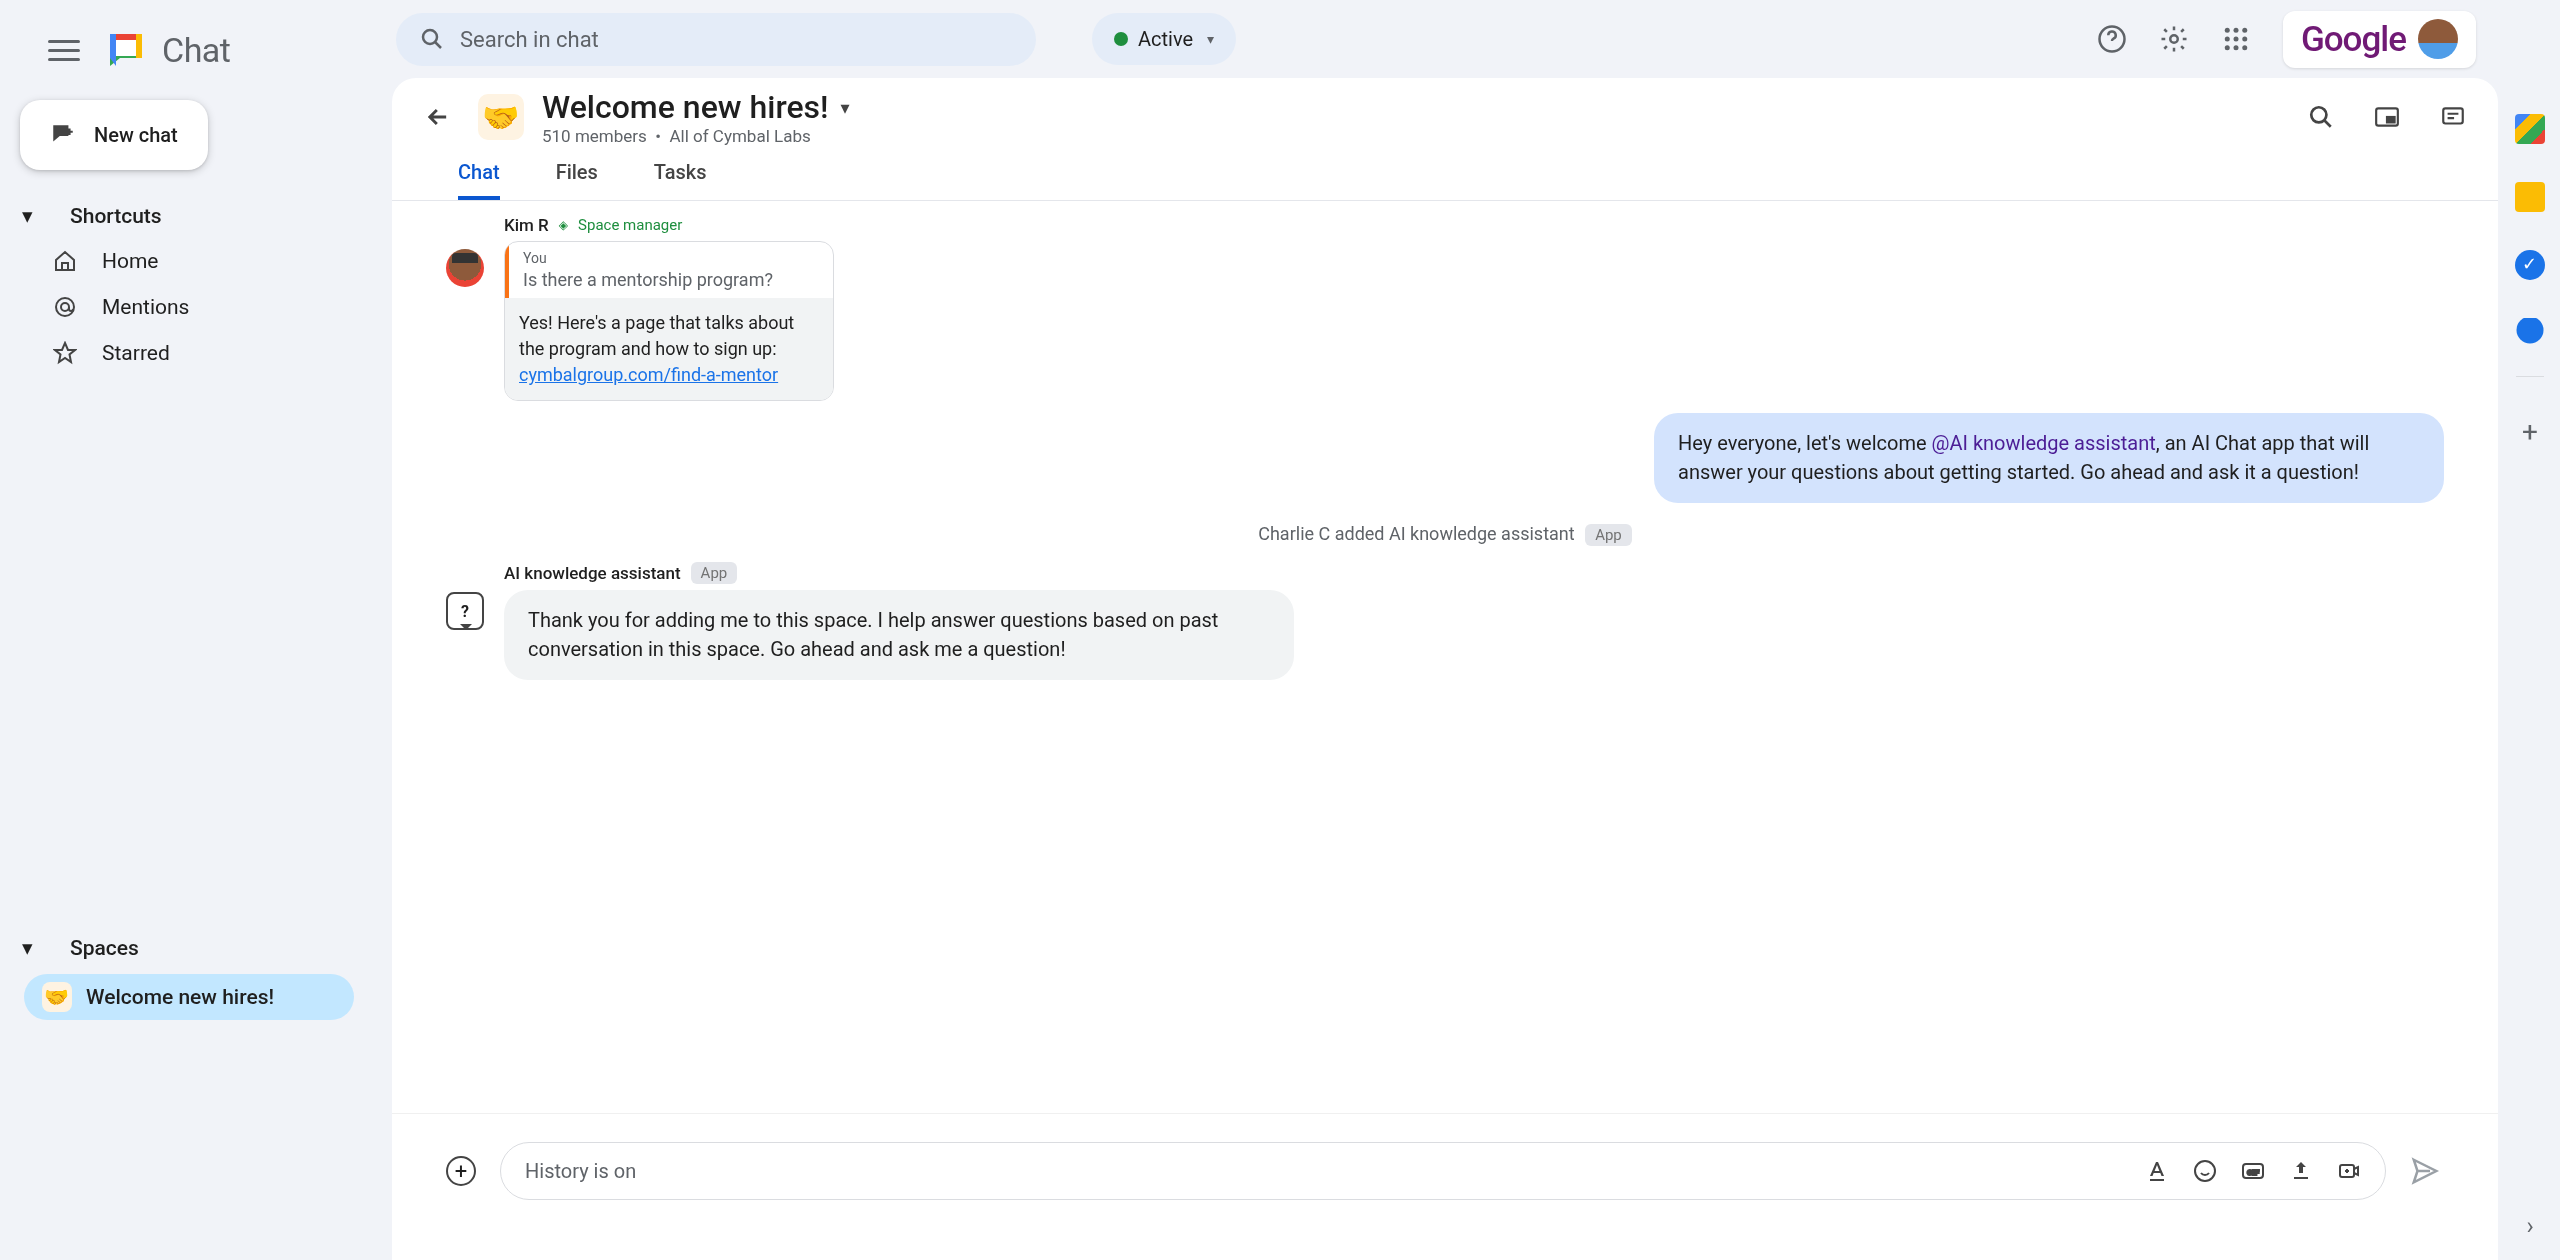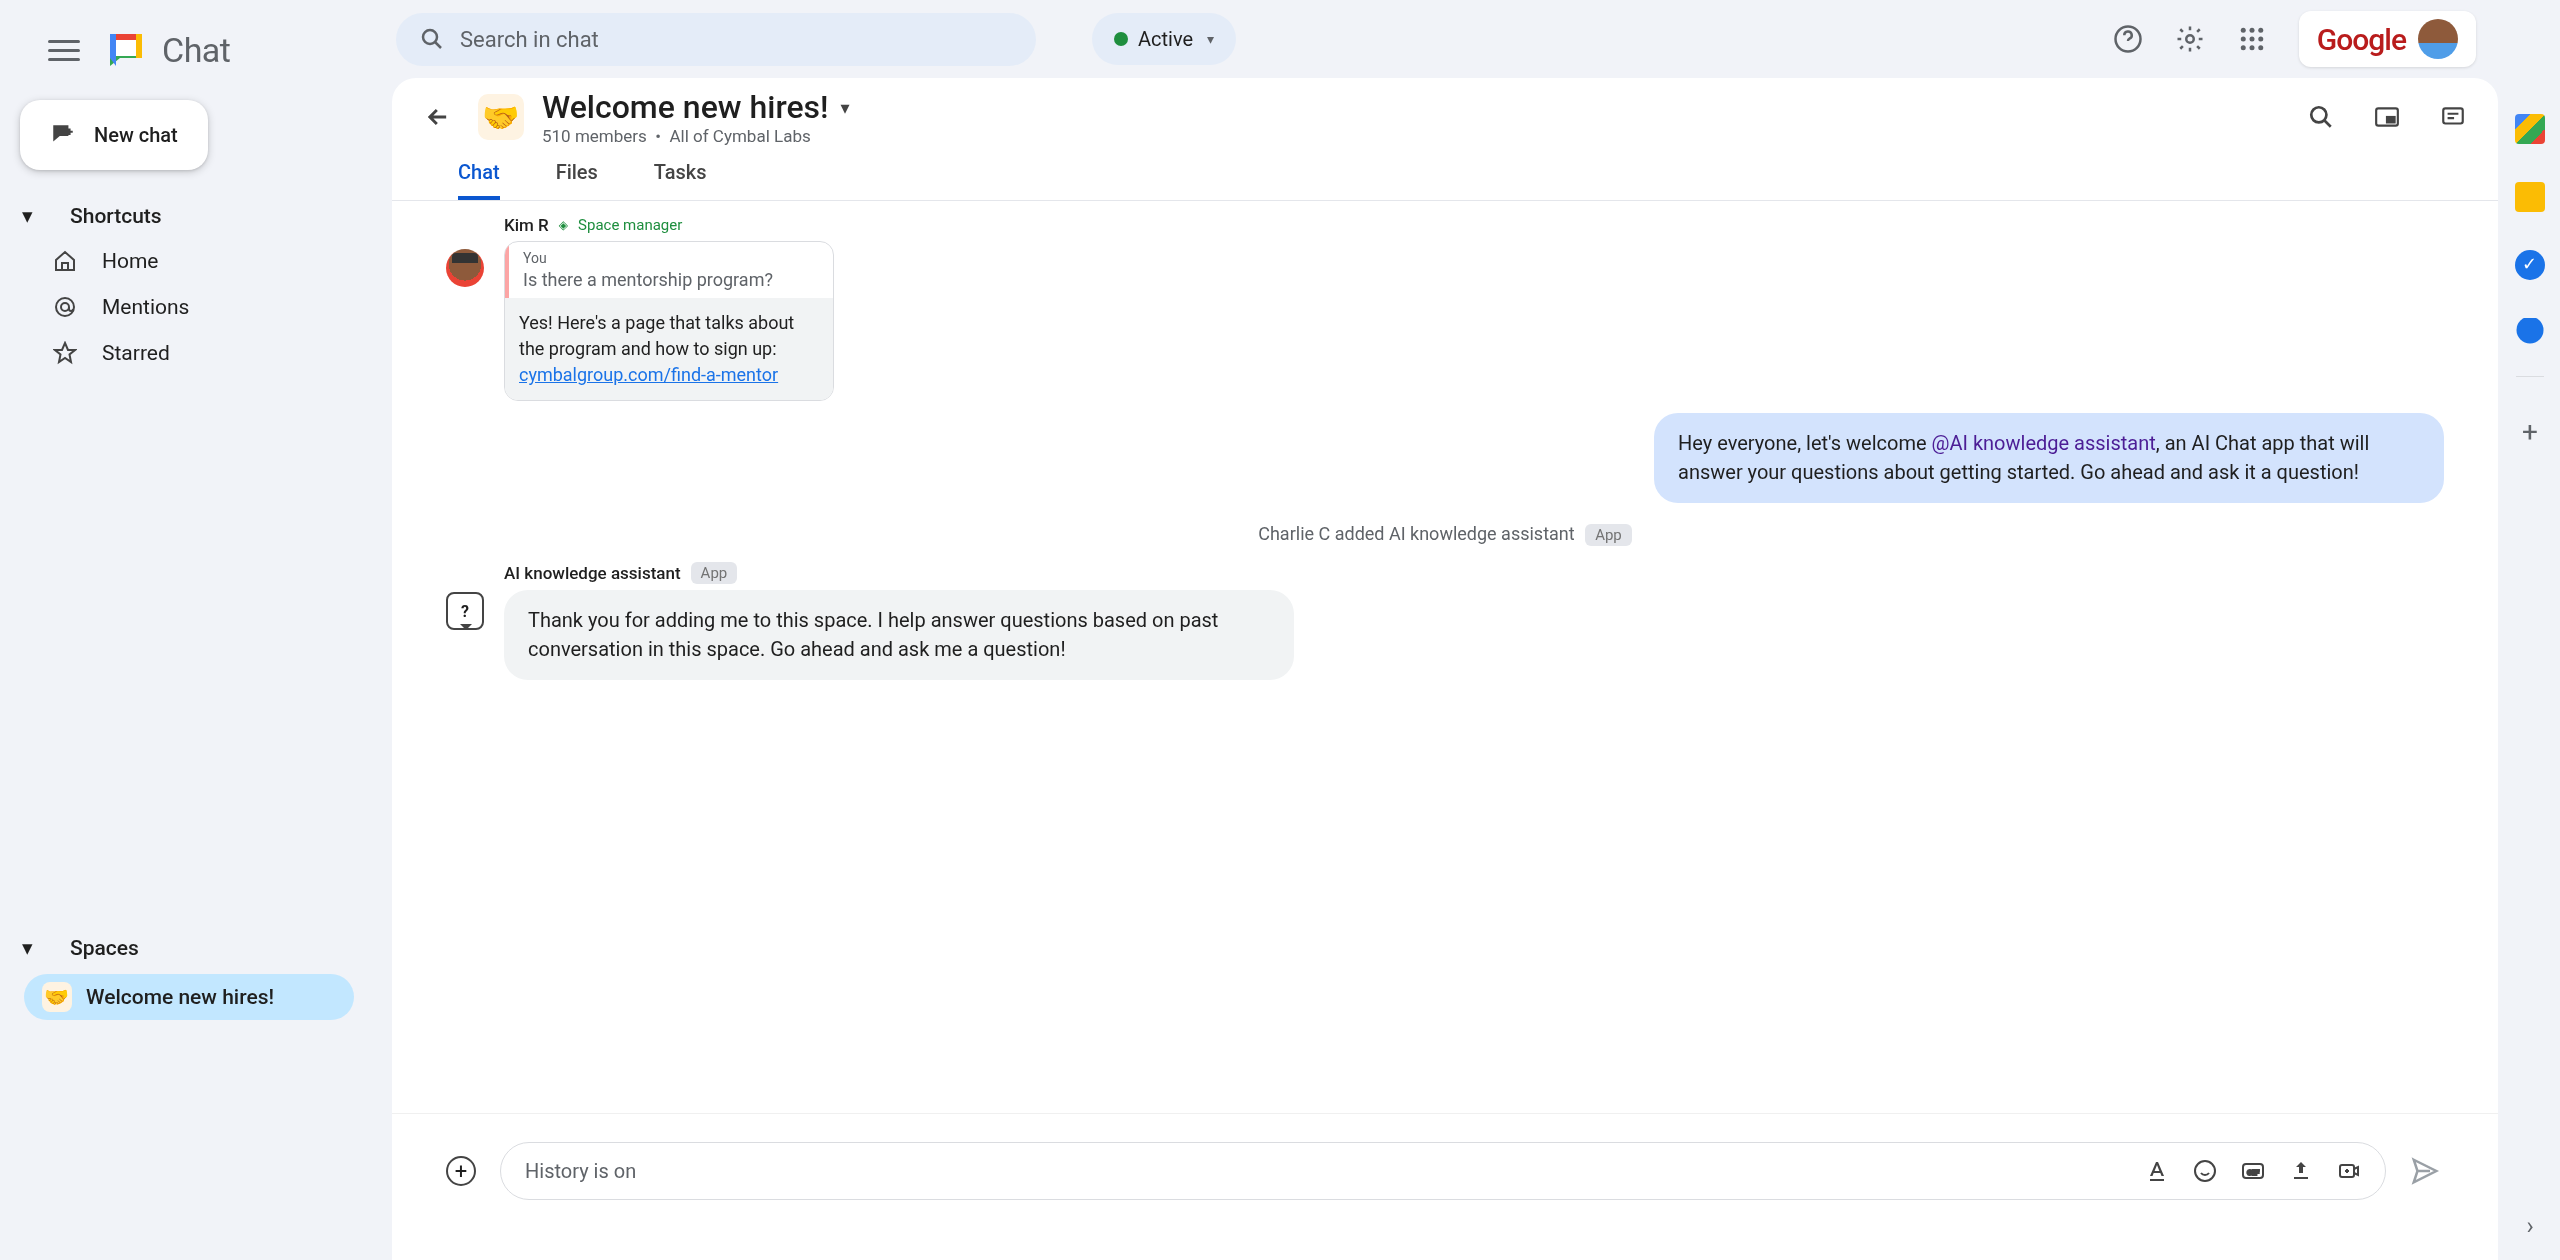--- a/index.html
+++ b/index.html
@@ -64,21 +64,21 @@
     }
     .status-pill {
       margin-left: 36px; background: #e4ecf8; border-radius: 28px;
       padding: 14px 22px; display: flex; align-items: center; gap: 10px;
       font-size: 20px; cursor: pointer;
     }
     .status-dot { width: 14px; height: 14px; background: #1e8e3e; border-radius: 50%; }
     .top-icons { margin-left: auto; display: flex; align-items: center; gap: 32px; }
     .top-icon { width: 30px; height: 30px; cursor: pointer; color: #5f6368; }
     .google-box { background: #fff; border-radius: 12px; padding: 8px 18px; display: flex; align-items: center; gap: 12px; box-shadow: 0 1px 3px rgba(0,0,0,0.12); }
-    .google-text { font-size: 30px; font-weight: 500; color: #b91c1c; letter-spacing: -1px; text-align: right; }
+    .google-text { font-size: 35px; font-weight: 500; color: #701a75; letter-spacing: -1px; text-align: right; }
     .avatar-img { width: 40px; height: 40px; border-radius: 50%; background: linear-gradient(#8e5a3b 60%, #4f9de8 60%); }
     
     
     .conv-panel { background: #fff; border-radius: 24px 24px 0 0; flex: 1; display: flex; flex-direction: column; margin-right: 2px; overflow: hidden; }
     .conv-header { display: flex; align-items: center; padding: 10px 32px 0 24px; gap: 18px; }
     .back-arrow { font-size: 28px; cursor: pointer; padding: 8px; }
     .space-large-avatar { width: 46px; height: 46px; border-radius: 10px; background: #fef3e2; display: flex; align-items: center; justify-content: center; font-size: 30px; }
     .conv-title-block { display: flex; flex-direction: column; }
     .conv-title { font-size: 32px; font-weight: 500; display: flex; align-items: center; gap: 12px; }
     .conv-sub { font-size: 17px; color: #5f6368; }
@@ -99,21 +99,21 @@
     .msg-header { display: flex; align-items: center; gap: 10px; margin-bottom: 6px; font-size: 17px; }
     .msg-author { font-weight: 500; }
     .badge-pill { background: #e4e6eb; padding: 2px 10px; border-radius: 6px; font-size: 15px; color: #737373; }
     .mgr-badge { color: #1e8e3e; font-size: 15px; }
     .diamond { color: #1e8e3e; font-size: 12px; }
     
     .quote-card {
       background: #fff; border: 1px solid #dadce0; border-radius: 14px;
       overflow: hidden; max-width: 330px; margin-bottom: 2px;
     }
-    .quote-top { border-left: 4px solid #fca5a5; padding: 8px 14px; font-size: 16px; }
+    .quote-top { border-left: 4px solid #f97316; padding: 8px 14px; font-size: 16px; }
     .quote-top .you { color: #5f6368; font-size: 14px; }
     .quote-top .qtext { color: #5f6368; margin-top: 3px; font-size: 18px; }
     .quote-body { background: #f1f3f4; padding: 12px 14px; font-size: 18px; line-height: 1.45; }
     .quote-body a { color: #1a73e8; text-decoration: underline; }
     
     .sys-msg { text-align: center; color: #5f6368; font-size: 18px; margin: 14px 0 18px; }
     .sys-msg .badge-pill { margin-left: 6px; }
     
     .bubble-right {
       margin-left: auto; background: #d3e3fd; border-radius: 24px;

